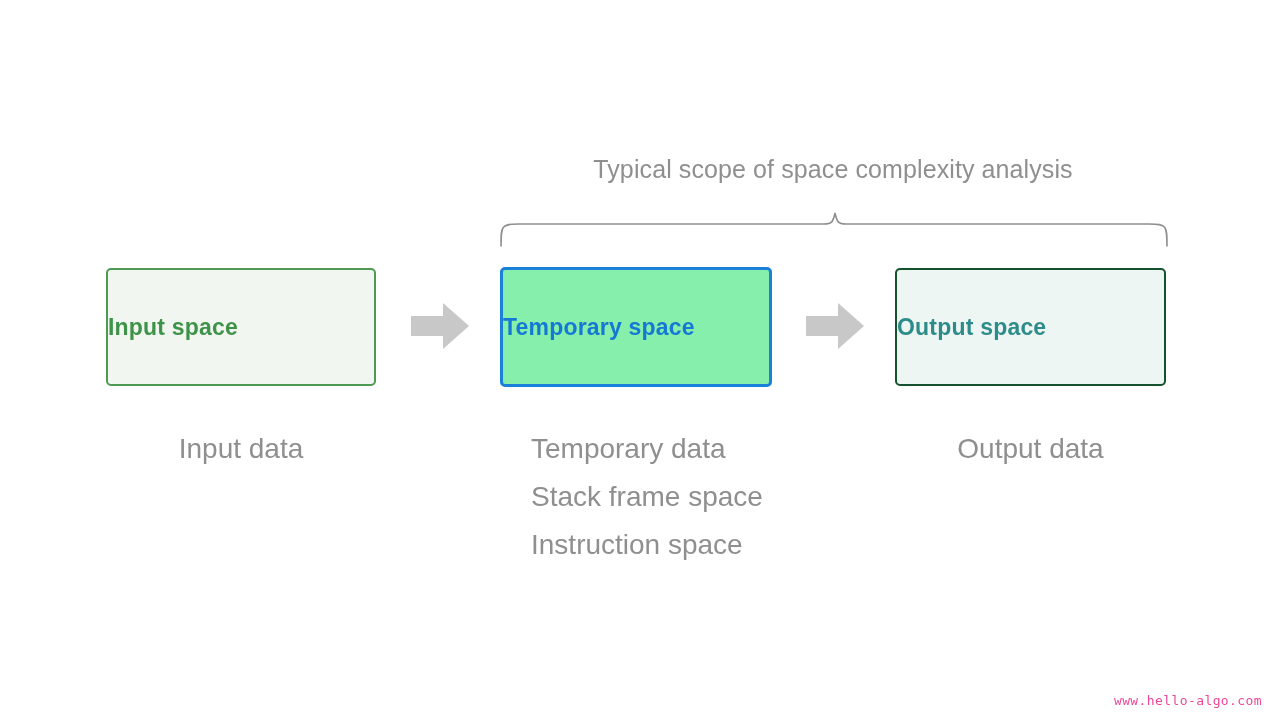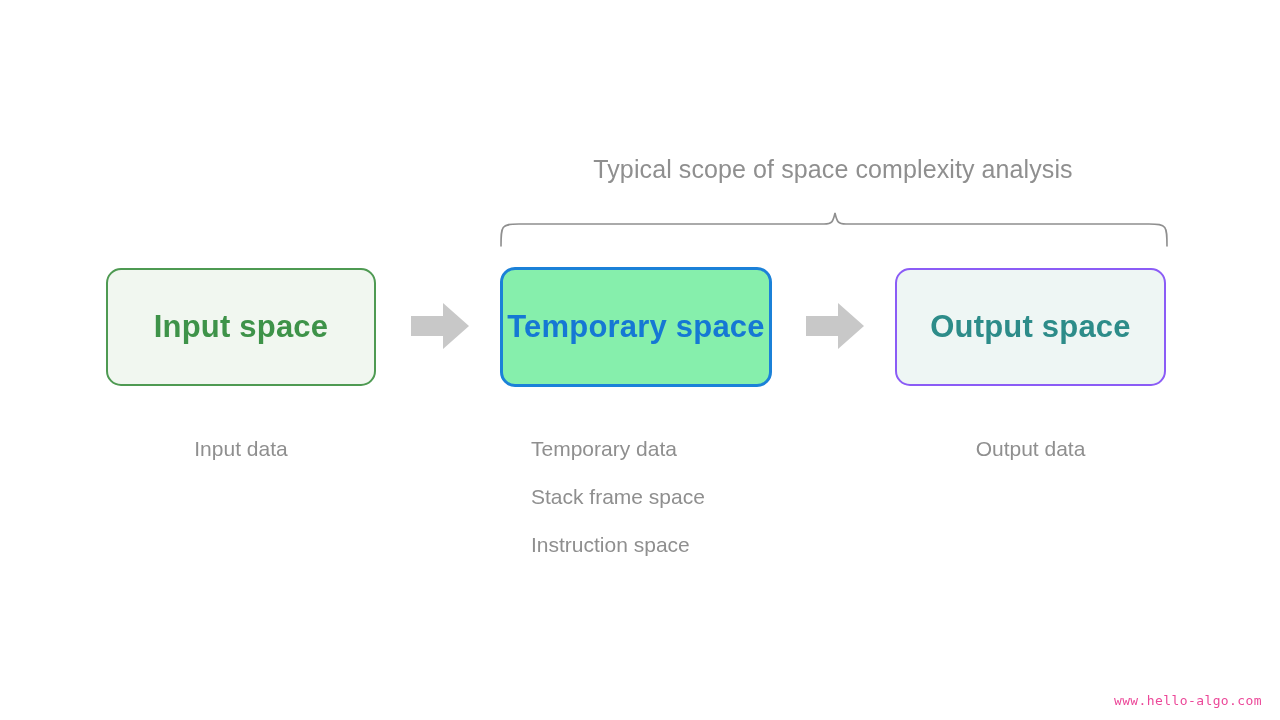--- a/index.html
+++ b/index.html
@@ -37,24 +37,24 @@
     width: 684px;
     height: 48px;
   }
 
   
   .sbox {
     position: absolute;
     box-sizing: border-box;
     display: flex;
     align-items: center;
-    justify-content: center;
-    border-radius: 15px;
+    justify-content: flex-start;
+    border-radius: 5px;
     font-weight: bold;
-    font-size: 31px;
+    font-size: 23px;
     letter-spacing: 0.2px;
   }
   .box-input {
     left: 106px;
     top: 268px;
     width: 270px;
     height: 118px;
     background: #f1f7f0;
     border: 2px solid #4e9a52;
     color: #3e9349;
@@ -67,38 +67,38 @@
     background: #86efac;
     border: 3px solid #1b81d8;
     color: #1578d4;
   }
   .box-output {
     left: 895px;
     top: 268px;
     width: 271px;
     height: 118px;
     background: #eef6f4;
-    border: 2px solid #8b5cf6;
+    border: 2px solid #14532d;
     color: #2d8c89;
   }
 
   
   .arrow {
     position: absolute;
     top: 303px;
     width: 58px;
     height: 46px;
   }
   .arrow-1 { left: 411px; }
   .arrow-2 { left: 806px; }
 
   
   .caption {
     position: absolute;
-    font-size: 21px;
+    font-size: 28px;
     color: #8f8f8f;
     line-height: 48px;
     white-space: nowrap;
   }
   .cap-input {
     left: 106px;
     top: 425px;
     width: 270px;
     text-align: center;
   }

